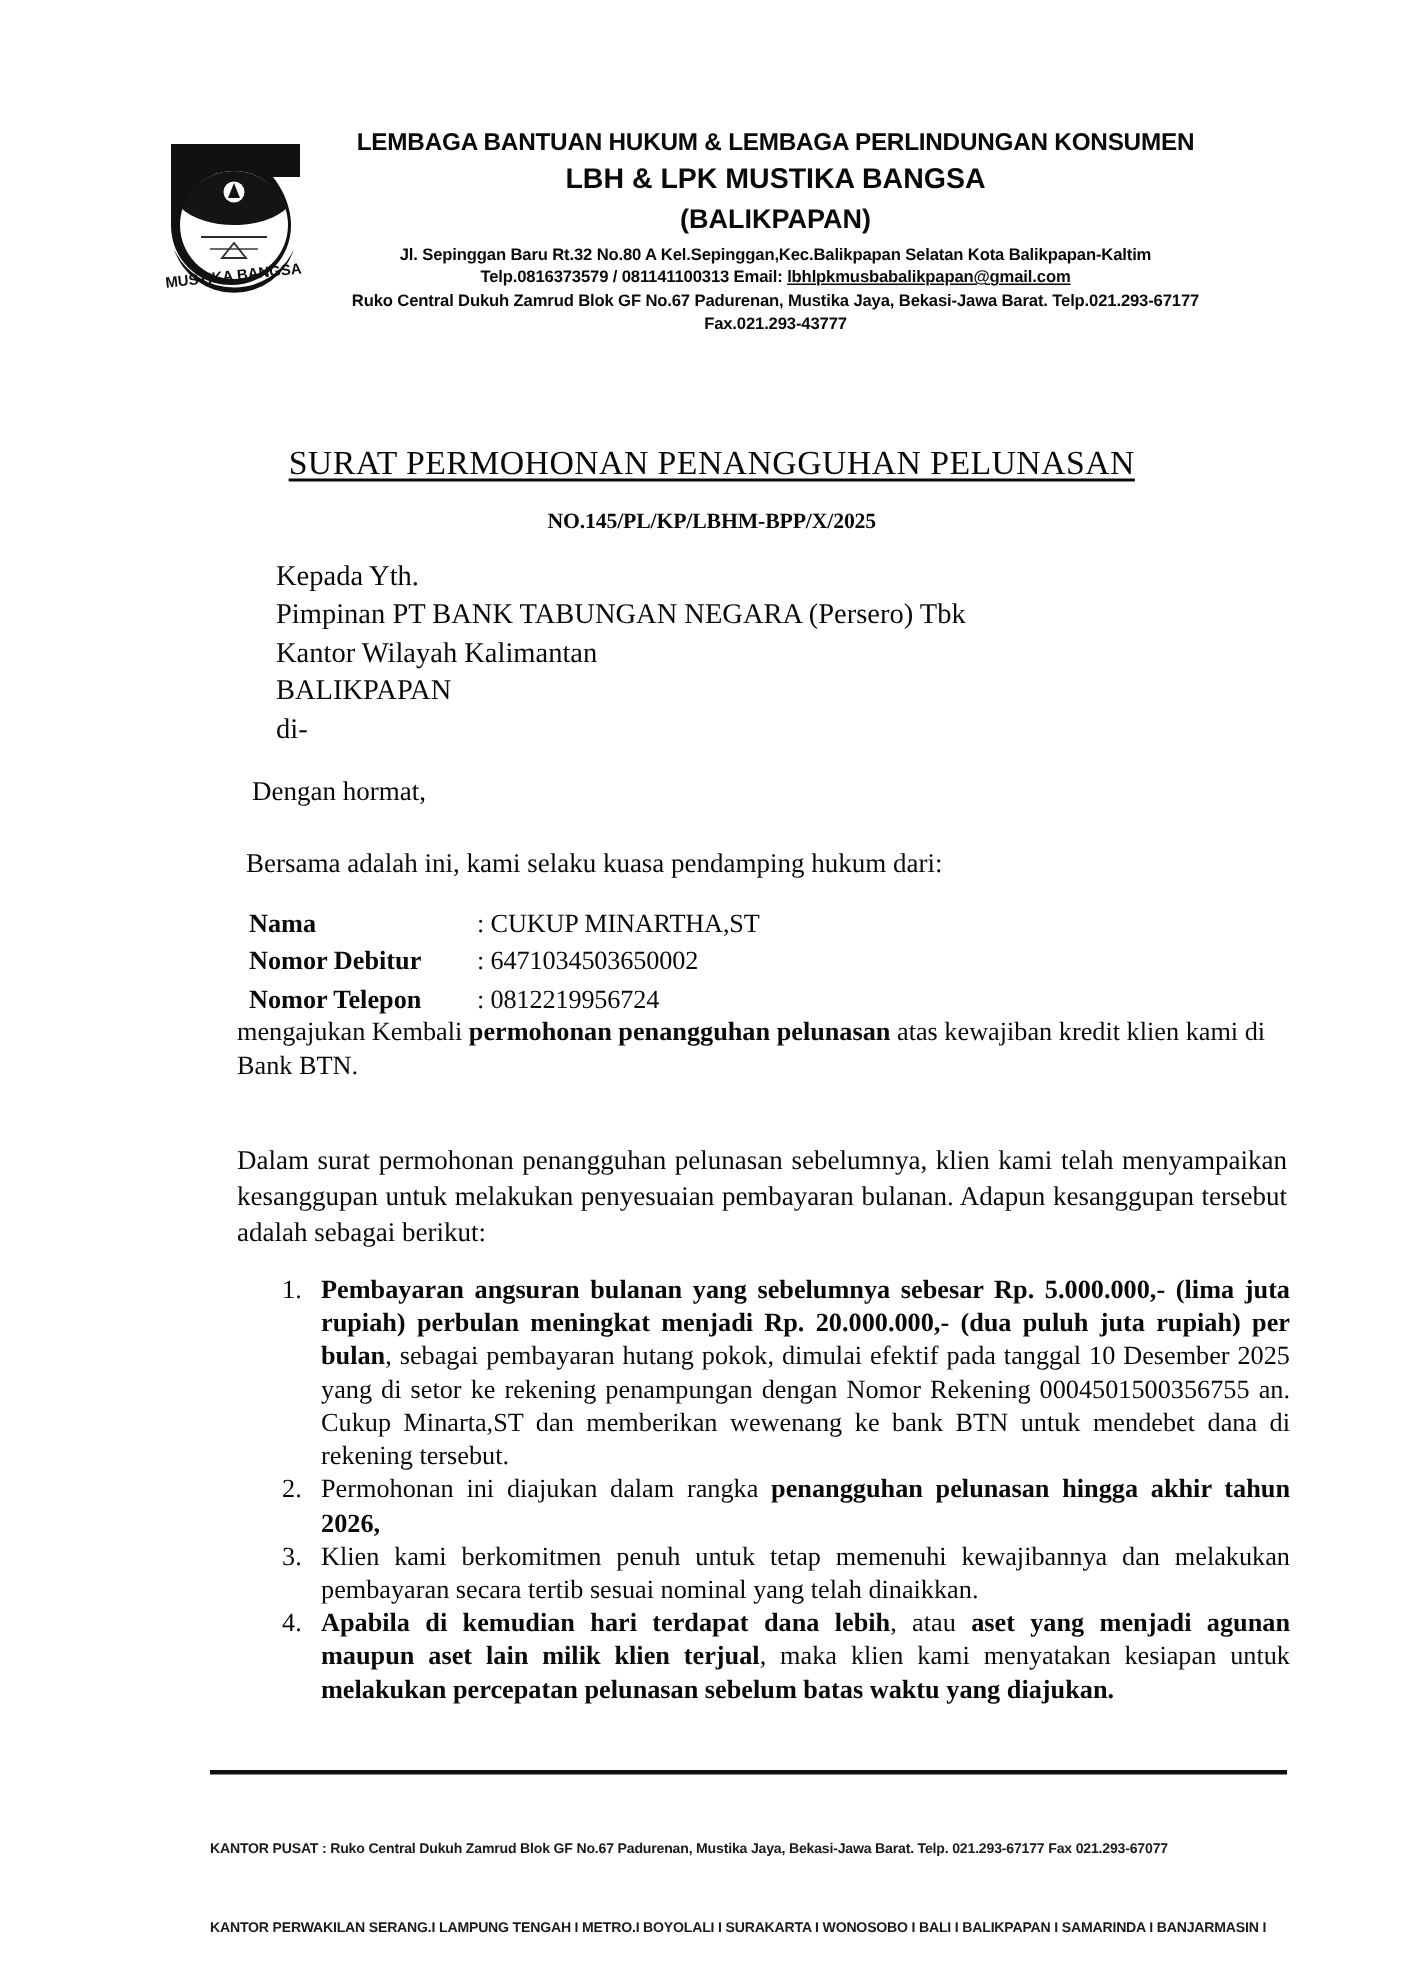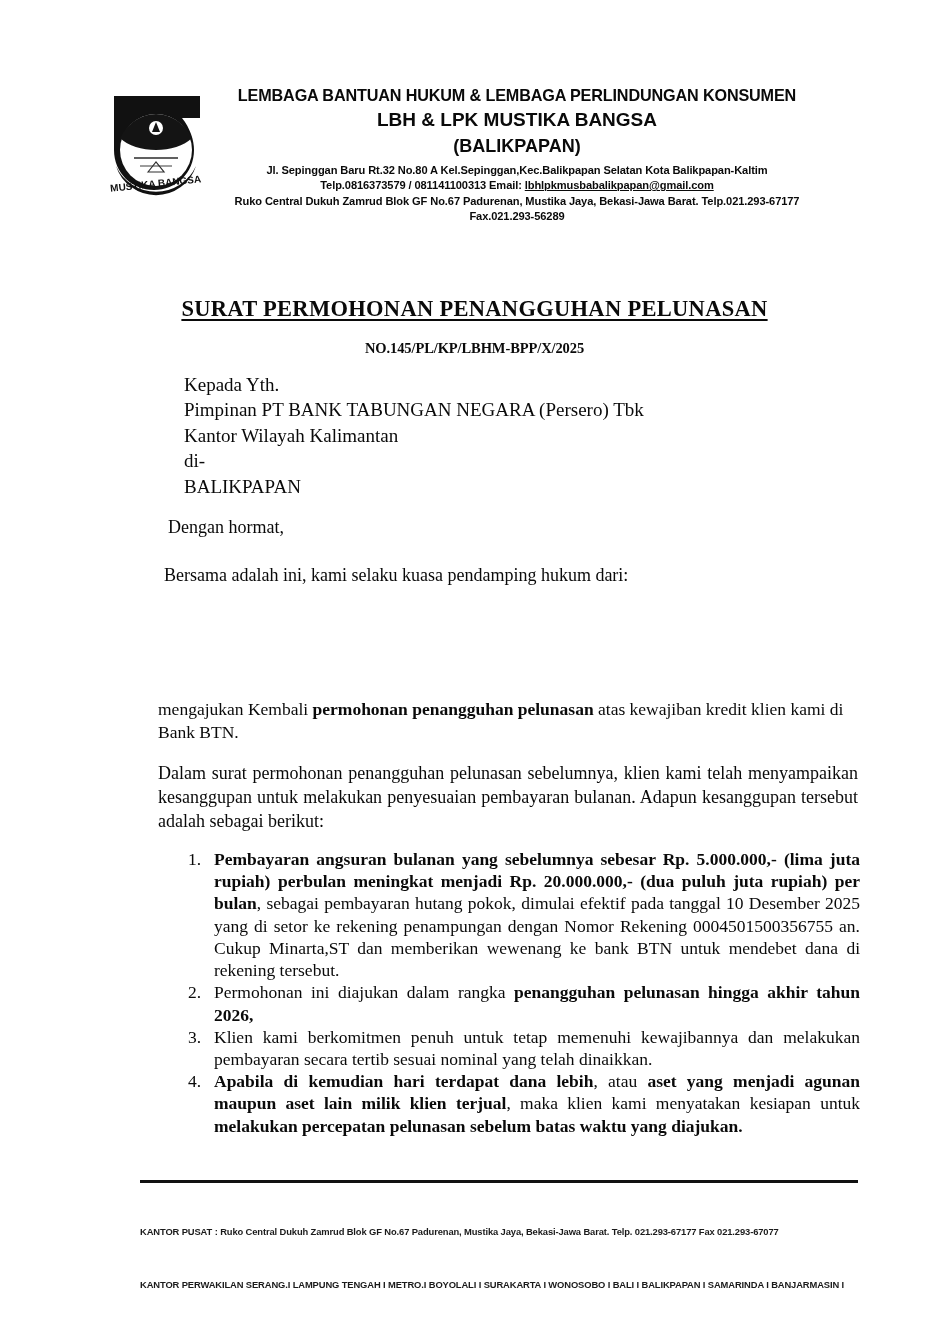--- a/index.html
+++ b/index.html
@@ -79,21 +79,21 @@
   
   .doc-title {
     position: absolute;
     left: 0;
     top: 296px;
     width: 949px;
     text-align: center;
   }
   .doc-title .t-main {
     font-size: 22.5px;
-    font-weight: bold;
+    font-weight: normal;
     letter-spacing: 0.3px;
     text-decoration: underline;
     text-underline-offset: 3px;
     font-family: "Liberation Serif", serif;
   }
   .doc-title .t-no {
     font-size: 14.5px;
     font-weight: bold;
     margin-top: 18px;
     letter-spacing: -0.1px;
@@ -134,21 +134,21 @@
   .d-label {
     font-weight: bold;
     width: 152px;
     white-space: nowrap;
   }
   .d-val { white-space: nowrap; letter-spacing: -0.1px; }
 
   .para-kembali {
     position: absolute;
     left: 158px;
-    top: 698px;
+    top: 676px;
     width: 702px;
     font-size: 17.5px;
     line-height: 1.30;
   }
   .para-dalam {
     position: absolute;
     left: 158px;
     top: 762px;
     width: 700px;
     font-size: 18px;
@@ -230,41 +230,59 @@
       </div>
     </div>
     <div class="lh-text">
       <div class="lh-org1">LEMBAGA BANTUAN HUKUM &amp; LEMBAGA PERLINDUNGAN KONSUMEN</div>
       <div class="lh-org2">LBH &amp; LPK MUSTIKA BANGSA</div>
       <div class="lh-org3">(BALIKPAPAN)</div>
       <div class="lh-addr">
         <div>Jl. Sepinggan Baru Rt.32 No.80 A Kel.Sepinggan,Kec.Balikpapan Selatan Kota Balikpapan-Kaltim</div>
         <div><span>Telp.0816373579 / 081141100313 Email: </span><span class="lh-email">lbhlpkmusbabalikpapan@gmail.com</span></div>
         <div>Ruko Central Dukuh Zamrud Blok GF No.67 Padurenan, Mustika Jaya, Bekasi-Jawa Barat. Telp.021.293-67177</div>
-        <div>Fax.021.293-56289</div>
+        <div>Fax.021.293-43777</div>
       </div>
     </div>
   </div>
 
   <div class="doc-title">
     <div class="t-main">SURAT PERMOHONAN PENANGGUHAN PELUNASAN</div>
     <div class="t-no">NO.145/PL/KP/LBHM-BPP/X/2025</div>
   </div>
 
   <div class="addressee">
     <div>Kepada Yth.</div>
     <div>Pimpinan PT BANK TABUNGAN NEGARA (Persero) Tbk</div>
     <div>Kantor Wilayah Kalimantan</div>
+    <div>BALIKPAPAN</div>
     <div>di-</div>
-    <div>BALIKPAPAN</div>
   </div>
 
   <div class="salutation">Dengan hormat,</div>
   <div class="intro">Bersama adalah ini, kami selaku kuasa pendamping hukum dari:</div>
 
+  <div class="details">
+    <table>
+      <tbody>
+          <tr>
+        <td class="d-label">Nama</td>
+        <td class="d-val">: CUKUP MINARTHA,ST</td>
+      </tr>
+      <tr>
+        <td class="d-label">Nomor Debitur</td>
+        <td class="d-val">: 6471034503650002</td>
+      </tr>
+      <tr>
+        <td class="d-label">Nomor Telepon</td>
+        <td class="d-val">: 0812219956724</td>
+      </tr>
+    </tbody>
+      </table>
+  </div>
 
   <div class="para-kembali"><span>mengajukan Kembali </span><b>permohonan penangguhan pelunasan</b><span> atas kewajiban kredit klien kami di Bank BTN.</span></div>
 
   <div class="para-dalam">Dalam surat permohonan penangguhan  pelunasan sebelumnya, klien kami telah menyampaikan kesanggupan untuk melakukan penyesuaian pembayaran bulanan. Adapun kesanggupan tersebut adalah sebagai berikut:</div>
 
   <div class="items">
 
     <div class="item item-1">
       <div class="item-num">1.</div>
       <div class="item-body"><b>Pembayaran angsuran bulanan yang sebelumnya sebesar Rp. 5.000.000,- (lima juta rupiah) perbulan meningkat menjadi Rp. 20.000.000,- (dua puluh juta rupiah) per bulan</b><span>, sebagai pembayaran hutang pokok, dimulai efektif pada tanggal 10 Desember 2025 yang di setor ke rekening penampungan dengan Nomor Rekening 0004501500356755 an. Cukup Minarta,ST dan memberikan wewenang ke bank BTN untuk mendebet dana di rekening tersebut.</span></div>

